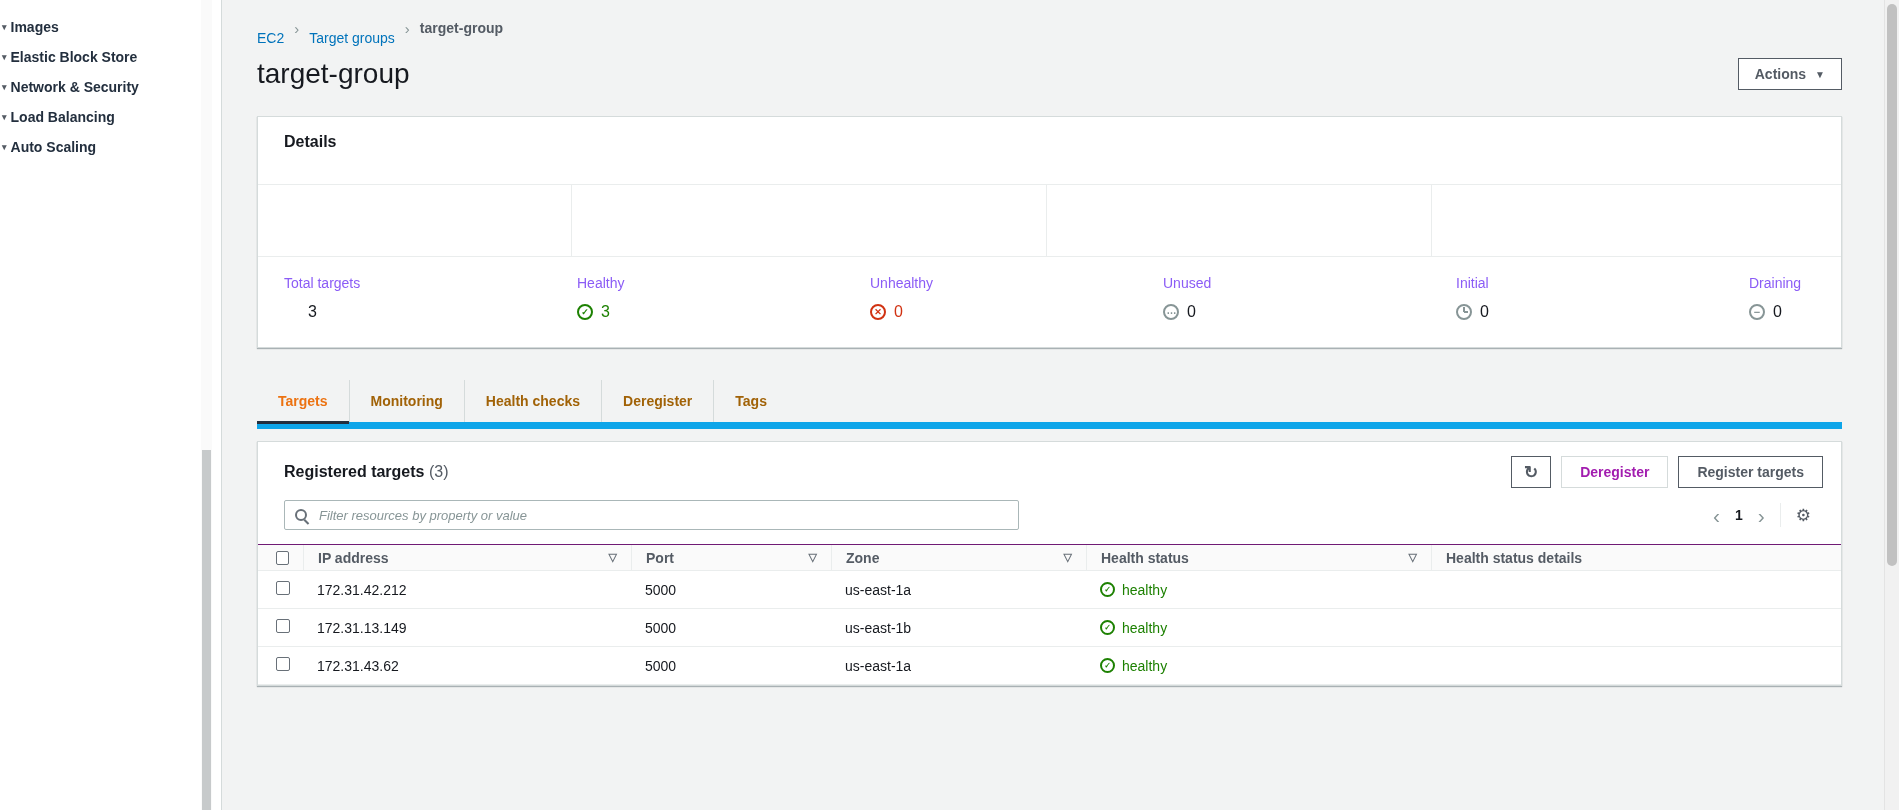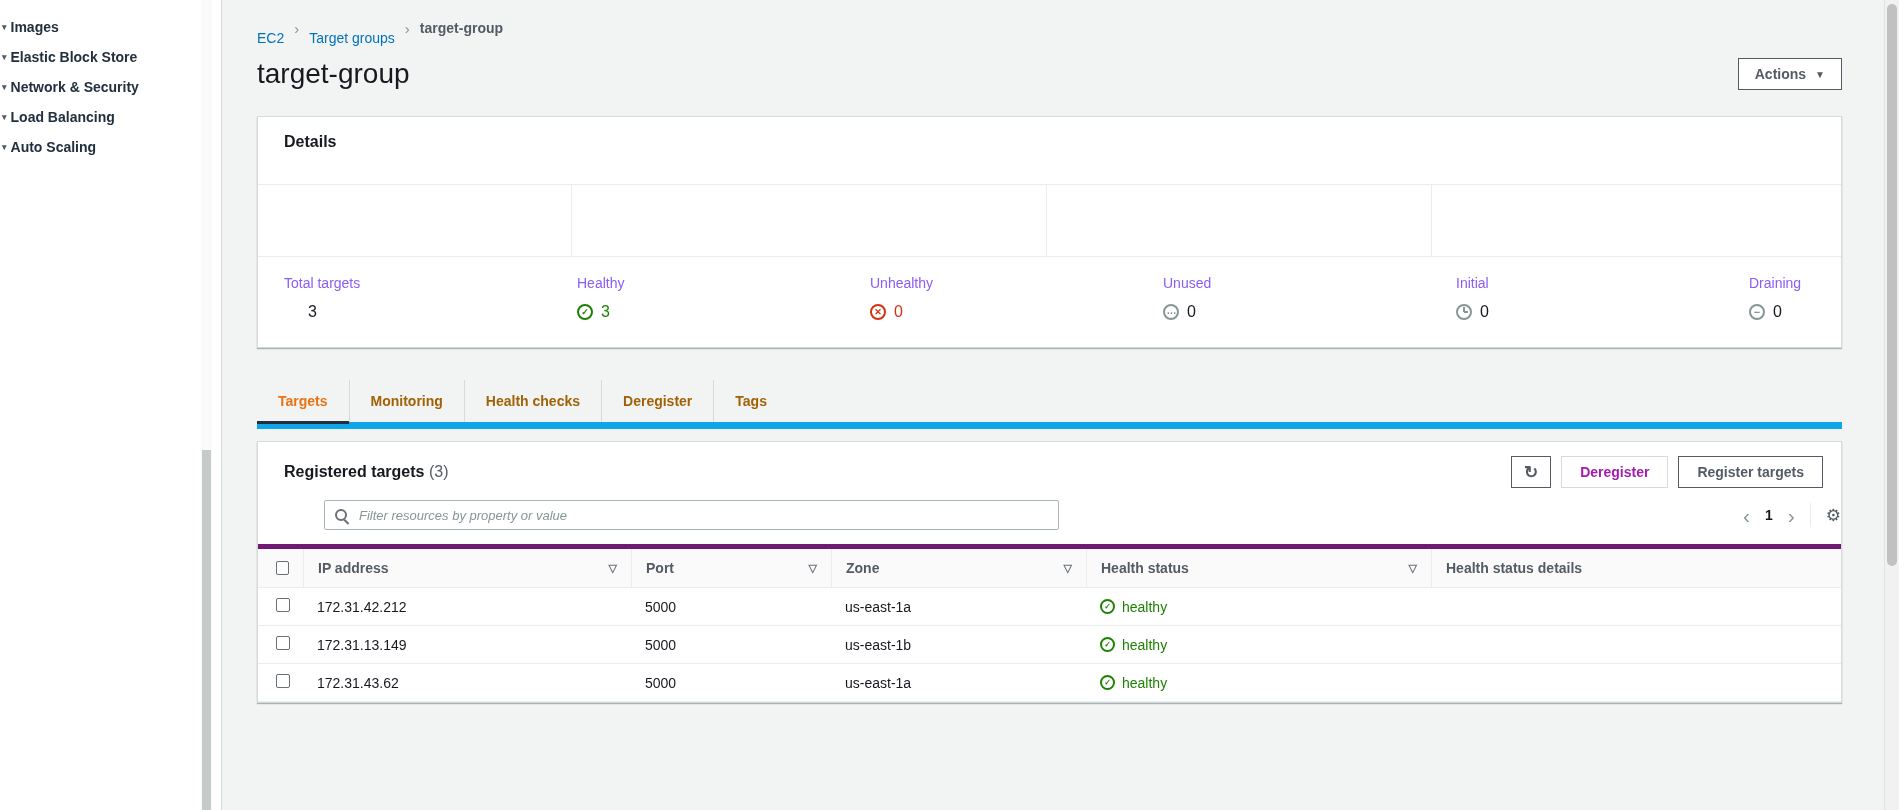--- a/index.html
+++ b/index.html
@@ -92,36 +92,36 @@
   .tab + .tab { border-left:1px solid #d5dbdb; }
   .tab[data-active="true"] { color:#ec7211; }
   .tab[data-active="true"]::after { content:""; position:absolute; left:0; right:0; bottom:-2px; height:3px; background:#232f3e; }
 
   
   .tc-head { display:flex; justify-content:space-between; align-items:center; padding:14px 18px 12px 26px; }
   .tc-head h2 { font-size:16px; margin:0; font-weight:700; }
   .tc-head .count { font-weight:400; color:#545b64; }
   .tc-actions { display:flex; gap:10px; }
   .icon-btn { width:40px; padding:0; font-size:17px; }
-  .tc-controls { display:flex; justify-content:space-between; align-items:center; padding:0 0 14px 26px;margin-left:40px; }
+  .tc-controls { display:flex; justify-content:space-between; align-items:center; padding:0 30px 14px 26px; }
   .search-box { width:735px; height:30px; border:1px solid #aab7b8; border-radius:2px; display:flex; align-items:center; padding:0 9px; background:#fff; }
   .search-box input { border:none; outline:none; flex:1; font-size:13px; font-family:inherit; color:#16191f; background:transparent; }
   .search-box input::placeholder { font-style:italic; color:#879596; }
   .search-icon { position:relative; width:15px; height:15px; display:inline-block; margin-right:8px; flex:none; }
   .search-icon::before { content:""; position:absolute; left:1px; top:1px; width:8px; height:8px; border:2px solid #687078; border-radius:50%; }
   .search-icon::after { content:""; position:absolute; left:11px; top:11px; width:6px; height:2px; background:#687078; transform:rotate(45deg); transform-origin:0 0; }
   .pagination { display:flex; align-items:center; gap:15px; }
   .chev { color:#879596; font-size:21px; line-height:1; cursor:pointer; }
   .page-num { color:#16191f; font-weight:700; font-size:14px; }
   .pag-divider { width:1px; height:24px; background:#eaeded; }
   .gear { color:#545b64; font-size:17px; cursor:pointer; }
 
   
   .thead, .tr { display:grid; grid-template-columns:45px 328px 200px 255px 345px 1fr; align-items:center; }
-  .thead { background:#fafafa; border-top:5px solid #701a75; border-bottom:1px solid #eaeded; height:44px; }
+  .thead { background:#fafafa; border-top:1px solid #701a75; border-bottom:1px solid #eaeded; height:27px; }
   .th { display:flex; align-items:center; height:100%; padding:0 14px; font-weight:700; font-size:14px; color:#545b64; border-left:1px solid #eaeded; }
   .th.cb { border-left:none; padding-left:18px; }
   .filter-icon { margin-left:auto; color:#687078; font-size:11px; cursor:pointer; }
   .tr { height:38px; border-bottom:1px solid #eaeded; background:#fff; }
   .td { padding:0 14px; font-size:14px; color:#16191f; }
   .td.cb { padding-left:18px; }
   .checkbox { width:14px; height:14px; border:1px solid #687078; border-radius:2px; display:inline-block; background:#fff; cursor:pointer; }
   .td.health { color:#1d8102; display:flex; align-items:center; gap:7px; }
   .hicon { width:15px; height:15px; border:2px solid #1d8102; border-radius:50%; position:relative; display:inline-block; flex:none; }
   .hicon::after { content:"✓"; position:absolute; inset:0; display:flex; align-items:center; justify-content:center; font-size:8px; font-weight:700; color:#1d8102; }

